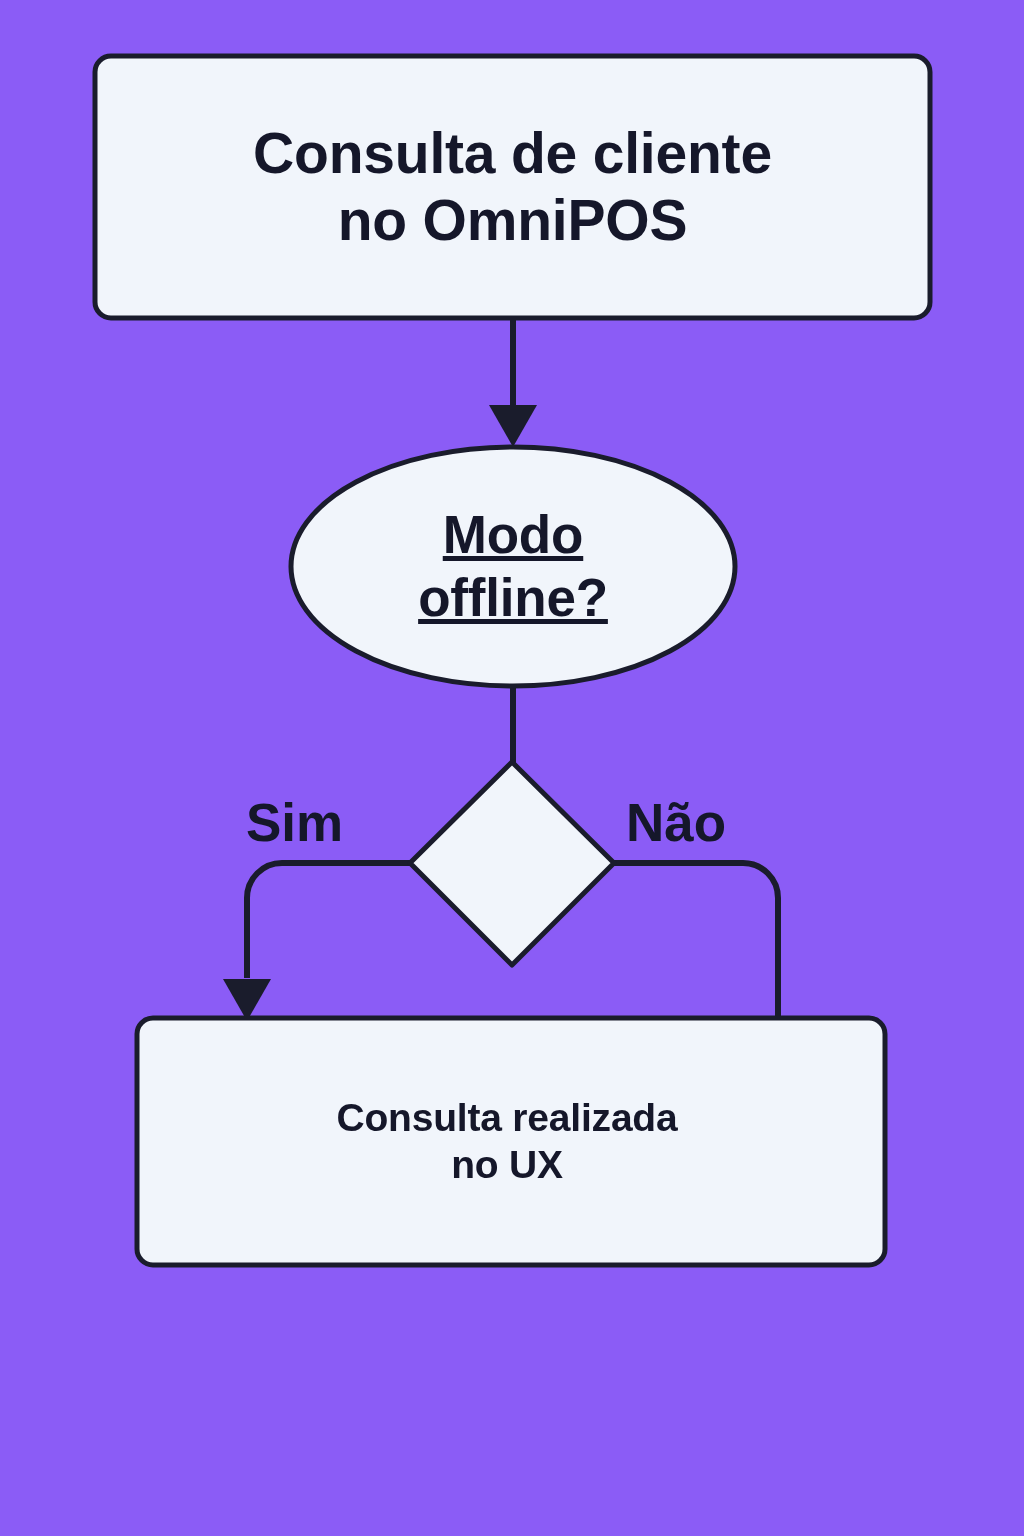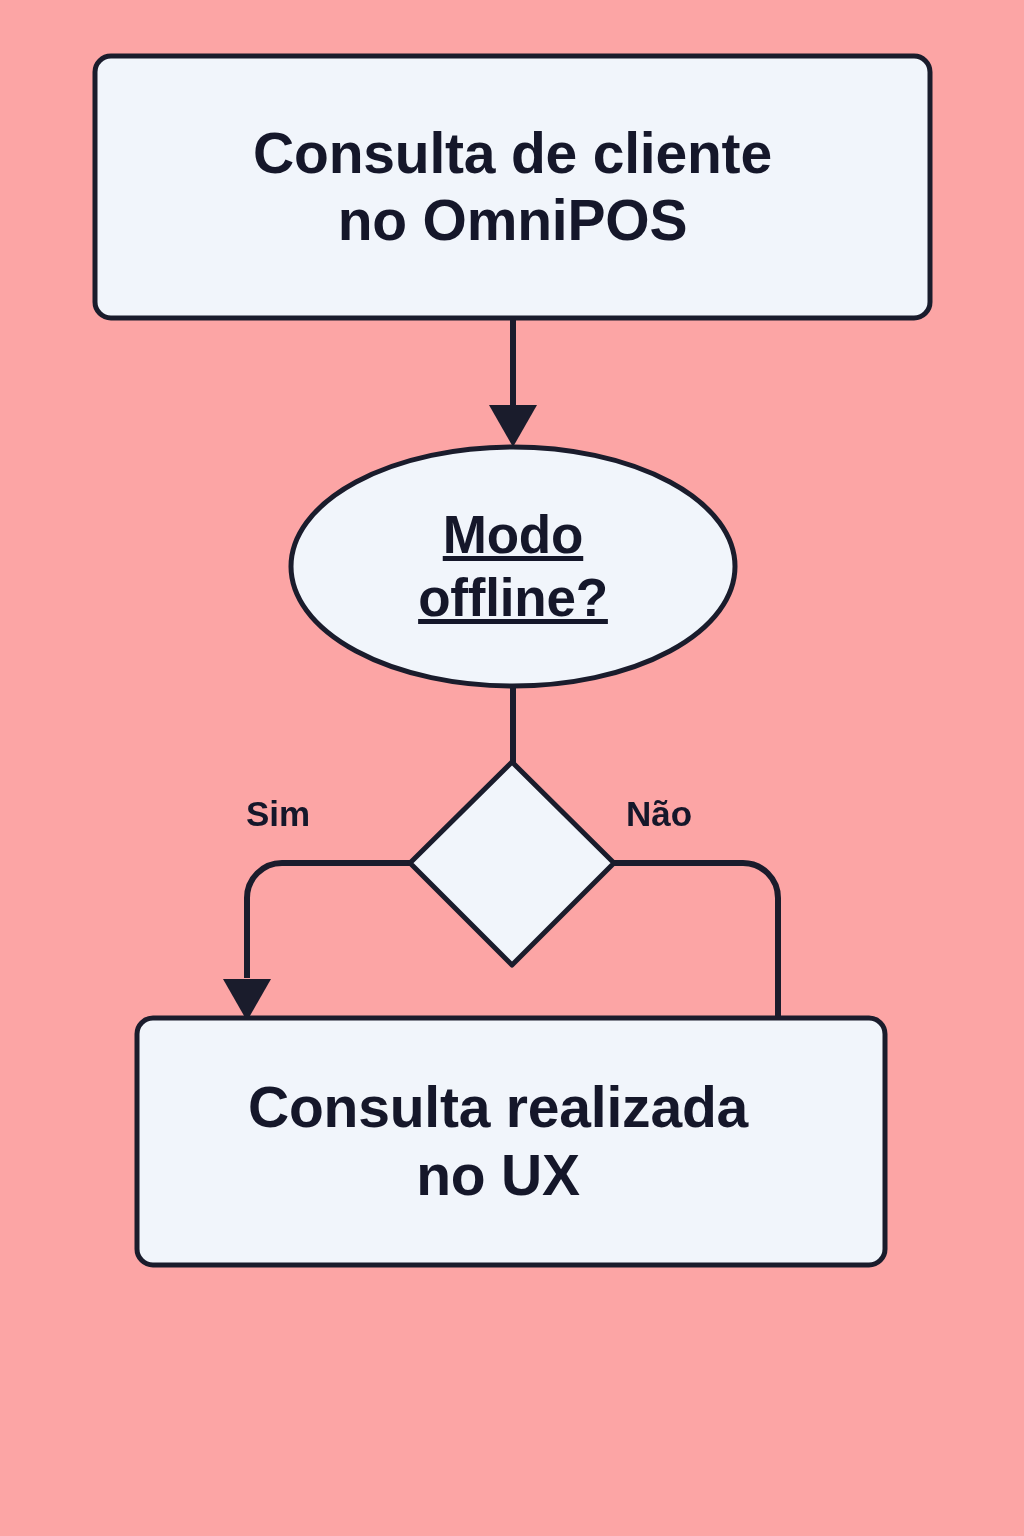--- a/index.html
+++ b/index.html
@@ -68,49 +68,49 @@
   }
   #label-decision-ellipse {
     left: 291px;
     top: 447px;
     width: 444px;
     height: 239px;
     font-size: 53px;
     text-decoration: underline;
   }
   #label-end {
-    left: 124px;
+    left: 133px;
     top: 1018px;
     width: 748px;
     height: 247px;
-    font-size: 57px;
+    font-size: 39px;
   }
   .edge-label {
     position: absolute;
     color: #15172A;
     font-family: "Liberation Sans", sans-serif;
     font-weight: bold;
-    font-size: 35px;
+    font-size: 53px;
     line-height: 1;
     white-space: nowrap;
     pointer-events: none;
   }
   #edge-label-yes {
     left: 246px;
     top: 796px;
   }
   #edge-label-no {
     left: 626px;
     top: 796px;
   }
 </style>
 </head>
 <body>
 
-<div id="flow-root" style="background: #fca5a5;">
+<div id="flow-root" style="background: #8b5cf6;">
 
   <svg id="flow-svg" viewBox="0 0 1024 1536" aria-hidden="true">
 
     <g>
 
       <g>
         <path class="edge-path" d="M 513 318 L 513 424" stroke="#1A1C2C"></path>
         <polygon class="edge-arrowhead" points="513,447 489,405 537,405" fill="#1A1C2C"></polygon>
       </g>
 

